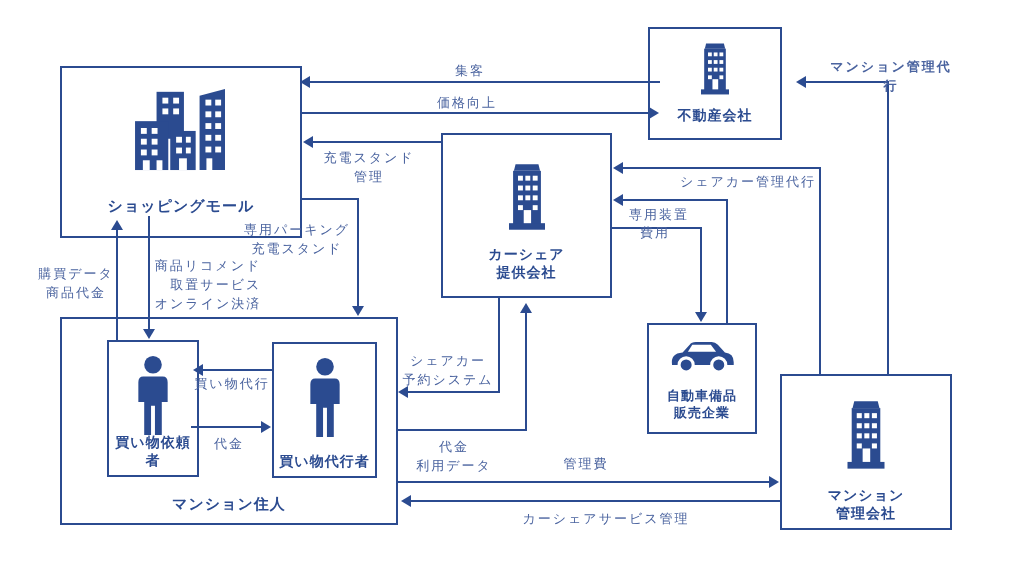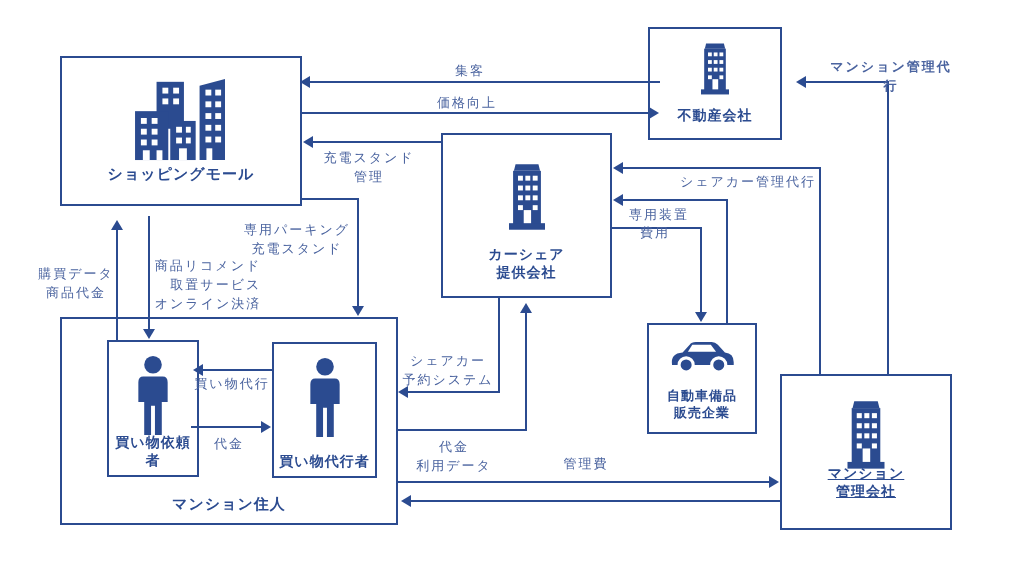--- a/index.html
+++ b/index.html
@@ -17,21 +17,21 @@
   .arr-right{border-left:10px solid var(--p);border-right:0;}
   .arr-up{border-bottom:10px solid var(--p);border-top:0;}
   .arr-down{border-top:10px solid var(--p);border-bottom:0;}
   .icon{position:absolute;left:50%;transform:translateX(-50%);}
 </style>
 </head>
 <body>
 
 <div id="stage">
 
-  <div class="box" style="left:60px;top:56px;width:242px;height:150px;">
+  <div class="box" style="left:60px;top:66px;width:242px;height:172px;">
     <svg class="icon" style="top:16px;" width="108" height="88" viewBox="0 0 110 90">
       <g fill="currentColor">
         <rect x="30" y="8" width="28" height="48"></rect>
         <rect x="8" y="38" width="34" height="50"></rect>
         <rect x="44" y="48" width="26" height="40"></rect>
         <polygon points="74,12 100,5 100,88 74,88"></polygon>
       </g>
       <g fill="#fff">
         <rect x="36" y="14" width="6" height="6"></rect>
           <rect x="47" y="14" width="6" height="6"></rect>
@@ -143,21 +143,21 @@
           <rect x="28" y="30" width="6" height="6"></rect>
           <rect x="37" y="30" width="6" height="6"></rect>
         <rect x="19" y="42" width="6" height="6"></rect>
           <rect x="28" y="42" width="6" height="6"></rect>
           <rect x="37" y="42" width="6" height="6"></rect>
         <rect x="19" y="54" width="6" height="6"></rect>
           <rect x="37" y="54" width="6" height="6"></rect>
         <rect x="26" y="60" width="9" height="16"></rect>
       </g>
     </svg>
-    <div class="node-label" style="bottom:28px;text-decoration:underline;">マンション
+    <div class="node-label" style="bottom:6px;">マンション
 管理会社</div>
   </div>
 
   <div class="box" style="left:60px;top:317px;width:338px;height:208px;">
     <div class="node-label" style="bottom:9px;font-size:15px;margin-top:36px;">マンション住人</div>
   </div>
 
   <div class="box" style="left:87px;top:340px;width:92px;height:137px;margin-left:20px;">
     <svg class="icon" style="top:13px;" width="44" height="84" viewBox="0 0 44 86">
       <g fill="currentColor">
@@ -248,14 +248,15 @@
   <div class="edge-label" style="left:208px;top:257px;text-align:right;">商品リコメンド
 取置サービス
 オンライン決済</div>
   <div class="edge-label" style="left:232px;top:375px;">買い物代行</div>
   <div class="edge-label" style="left:229px;top:435px;">代金</div>
   <div class="edge-label" style="left:448px;top:352px;">シェアカー
 予約システム</div>
   <div class="edge-label" style="left:454px;top:438px;">代金
 利用データ</div>
   <div class="edge-label" style="left:586px;top:455px;">管理費</div>
+  <div class="edge-label" style="left:606px;top:510px;">カーシェアサービス管理</div>
 
 </div>
 
 </body></html>

